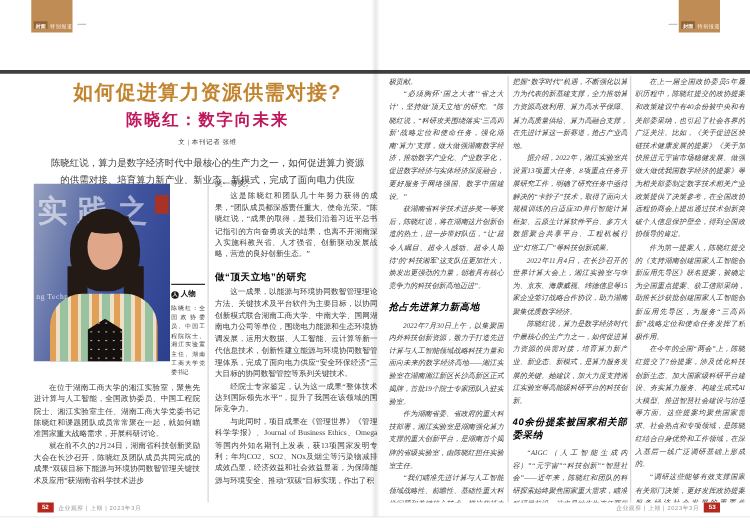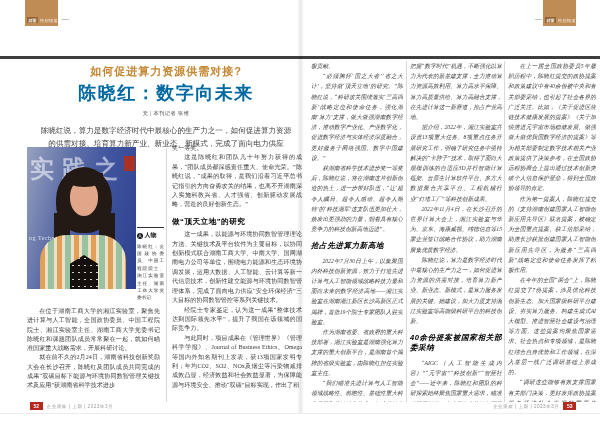--- a/index.html
+++ b/index.html
@@ -15,22 +15,22 @@
   .tab-secondary{color:rgba(255,255,255,.9);font-size:4px;letter-spacing:.5px;white-space:nowrap;}
   .corner-mark{position:absolute;top:19px;width:7px;height:4px;border-top:1px solid #c2c2c2;transform:skewX(-45deg);}
   .corner-mark.cm-left{left:60px;}
   .corner-mark.cm-right{left:533px;}
 
   
   .rule{position:absolute;left:0;top:56px;width:600px;height:2.5px;background:#3e3e3e;}
 
   
   .title-block{position:absolute;left:30px;top:64px;width:272px;text-align:center;}
-  .kicker{font-size:11px;font-weight:bold;color:#c2842e;letter-spacing:1px;font-family:"Liberation Sans",sans-serif;}
-  .title{font-size:18px;font-weight:bold;color:#0369a1;letter-spacing:1.5px;margin-top:2px;font-family:"Liberation Sans",sans-serif;}
+  .kicker{font-size:16px;font-weight:bold;color:#c2842e;letter-spacing:1px;font-family:"Liberation Sans",sans-serif;}
+  .title{font-size:13px;font-weight:bold;color:#be185d;letter-spacing:1.5px;margin-top:2px;font-family:"Liberation Sans",sans-serif;}
   .byline{font-size:5.2px;color:#444;margin-top:5px;letter-spacing:.5px;}
   .standfirst{margin-top:8px;font-size:7.6px;line-height:12.5px;color:#3c3c3c;padding:0 8px;font-family:"Liberation Sans",sans-serif;}
 
   
   .photo{position:absolute;left:27px;top:147px;width:109px;height:142px;overflow:hidden;
          background:linear-gradient(105deg,#97a1c0 0%,#5f70a8 32%,#40549e 58%,#2c3f8e 100%);}
   .sign-hanzi{position:absolute;top:6px;left:3px;font-size:24px;font-weight:bold;color:rgba(255,255,255,.55);letter-spacing:8px;white-space:nowrap;}
   .sign-red{position:absolute;top:9px;right:1px;width:11px;height:15px;background:#a93226;}
   .sign-latin{position:absolute;top:88px;left:2px;font-size:6px;color:rgba(255,255,255,.75);white-space:nowrap;letter-spacing:.5px;}
   .hair{position:absolute;top:20px;left:29px;width:56px;height:66px;background:#231a15;border-radius:50% 50% 44% 44%;}

